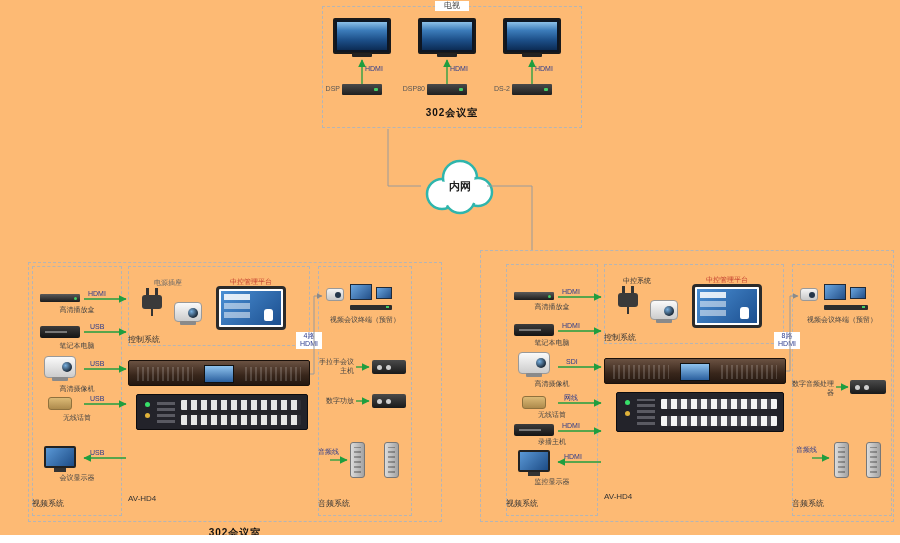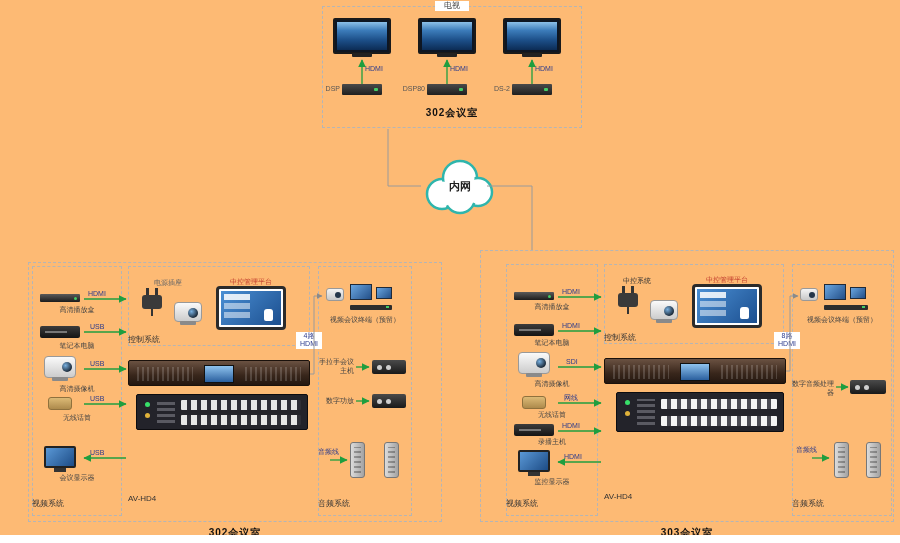--- a/index.html
+++ b/index.html
@@ -163,21 +163,20 @@
   <span class="lbl" style="left:316px;top:358px;width:38px;text-align:right;">手拉手会议主机</span>
   <div class="audio-dev" style="left:372px;top:360px;"></div>
   <span class="lbl" style="left:316px;top:397px;width:38px;text-align:right;">数字功放</span>
   <div class="audio-dev" style="left:372px;top:394px;"></div>
   <span class="cable" style="left:318px;top:448px;">音频线</span>
   <div class="speaker" style="left:350px;top:442px;"></div>
   <div class="speaker" style="left:384px;top:442px;"></div>
   <div class="cap" style="left:318px;top:498px;width:94px;">音频系统</div>
 
   <div class="dashed" style="left:480px;top:250px;width:414px;height:272px;"></div>
-  <div class="roomcap" style="left:480px;top:526px;width:414px;">303会议室</div>
 
   <div class="dashed" style="left:506px;top:264px;width:92px;height:252px;"></div>
   <div class="player-bar" style="left:514px;top:292px;"></div>
   <span class="lbl" style="left:508px;top:303px;width:88px;">高清播放盒</span>
   <div class="box-dev" style="left:514px;top:324px;"></div>
   <span class="lbl" style="left:508px;top:339px;width:88px;">笔记本电脑</span>
   <div class="ptz" style="left:518px;top:352px;"></div>
   <span class="lbl" style="left:508px;top:380px;width:88px;">高清摄像机</span>
   <div class="mic" style="left:522px;top:396px;"></div>
   <span class="lbl" style="left:508px;top:411px;width:88px;">无线话筒</span>

